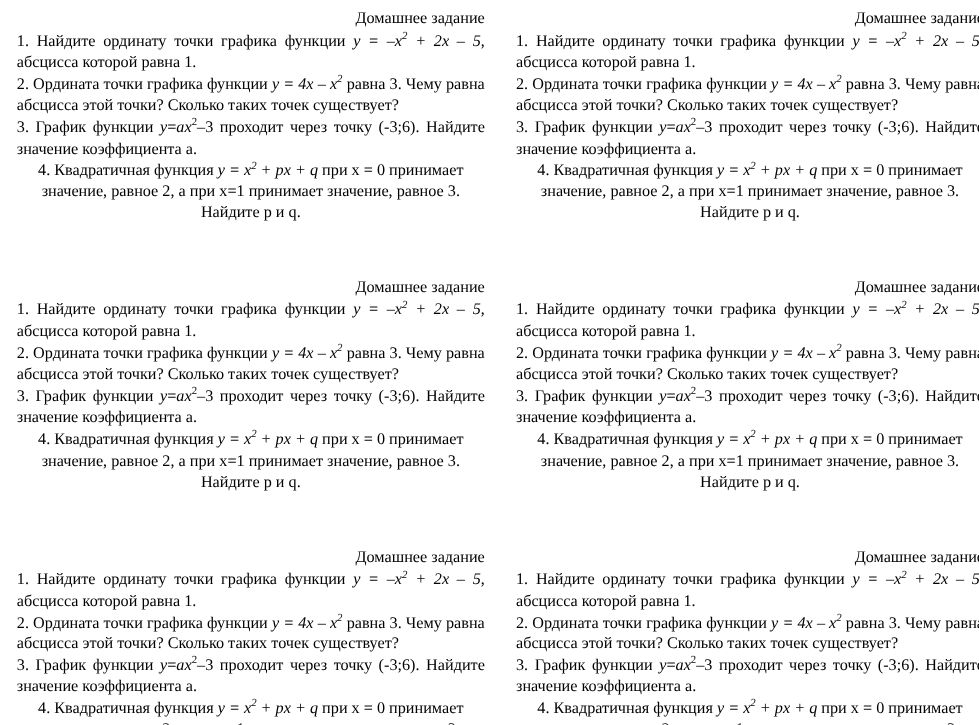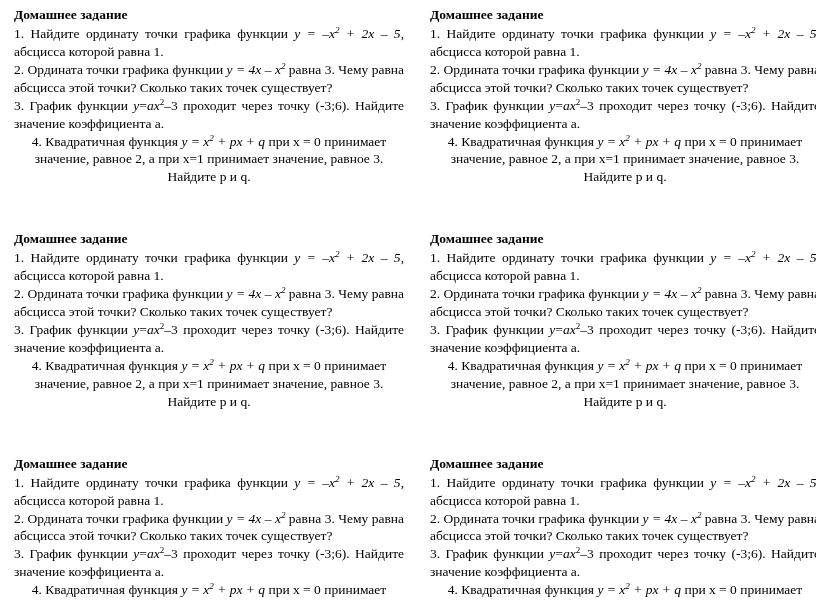--- a/index.html
+++ b/index.html
@@ -28,24 +28,25 @@
     row-gap: 0;
   }
   .block {
     box-sizing: border-box;
     padding-bottom: 0;
   }
   .row-spacer {
     height: 44px;
   }
   .title {
-    font-weight: bold;
+    font-weight: normal;
     font-size: 13.5px;
     line-height: 1.32;
     margin: 0 0 1px 0;
+    text-align: right;
   }
   .item {
     font-size: 13.5px;
     line-height: 1.33;
     margin: 0;
     text-align: justify;
     text-justify: inter-word;
   }
   .item.last {
     text-align: center;

